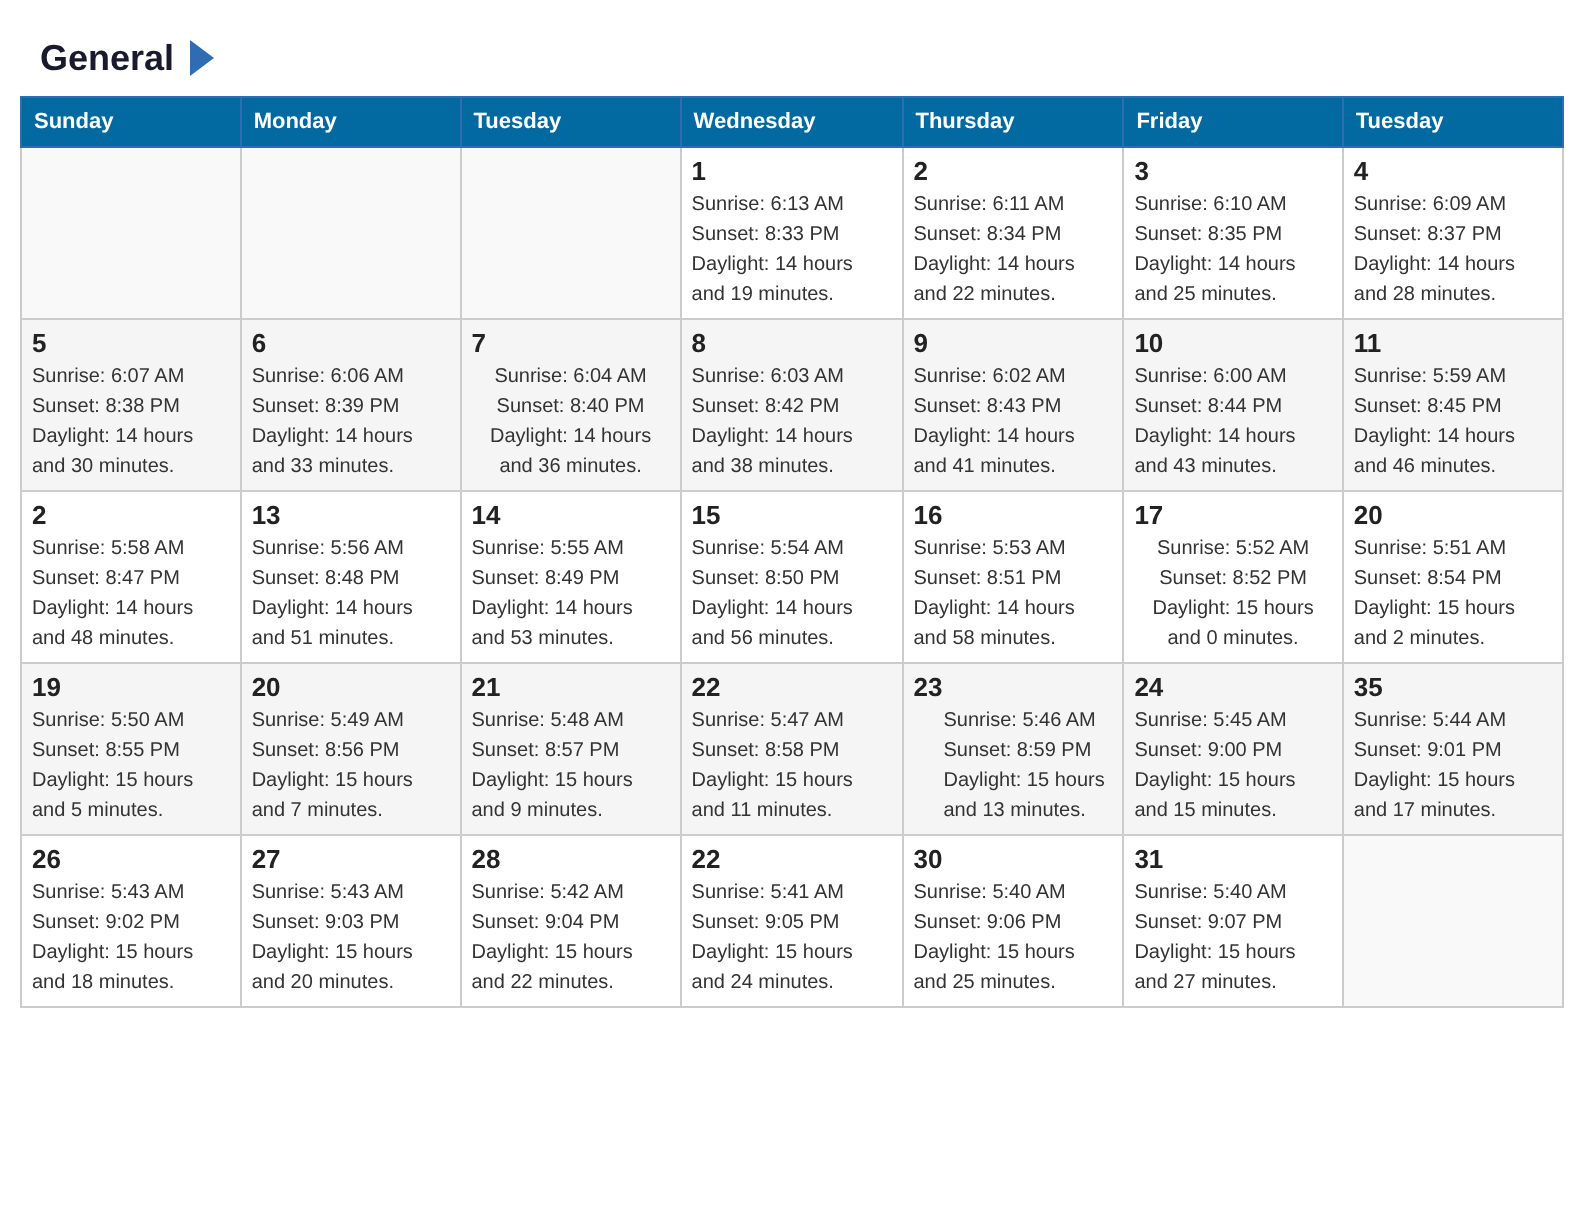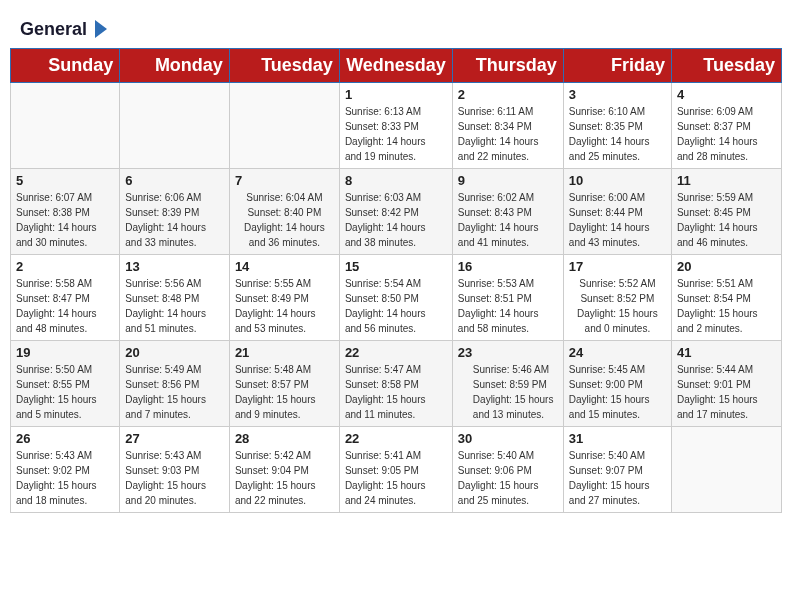--- a/index.html
+++ b/index.html
@@ -32,25 +32,25 @@
     .location-title {
       font-size: 16px;
       color: #1a1a2e;
     }
     .calendar {
       width: 100%;
       border-collapse: collapse;
       margin-top: 6px;
     }
     .calendar th {
-      background-color: #b91c1c;
+      background-color: #0369a1;
       color: white;
-      text-align: right;
+      text-align: left;
       padding: 6px 6px;
-      font-size: 18px;
+      font-size: 11px;
       border: 1px solid #2e6db4;
     }
     .calendar td {
       border: 1px solid #ccc;
       vertical-align: top;
       padding: 4px 5px;
       width: 113px;
       min-height: 80px;
       font-size: 10.5px;
       color: #333;
@@ -292,21 +292,21 @@
 and 13 minutes.</div>
         </td>
         <td>
           <span class="day-number">24</span>
           <div class="day-info" style="white-space: pre-line;">Sunrise: 5:45 AM
 Sunset: 9:00 PM
 Daylight: 15 hours
 and 15 minutes.</div>
         </td>
         <td>
-          <span class="day-number">41</span>
+          <span class="day-number">35</span>
           <div class="day-info" style="white-space: pre-line;">Sunrise: 5:44 AM
 Sunset: 9:01 PM
 Daylight: 15 hours
 and 17 minutes.</div>
         </td>
       </tr>
       <tr>
         <td>
           <span class="day-number">26</span>
           <div class="day-info" style="white-space: pre-line;">Sunrise: 5:43 AM

